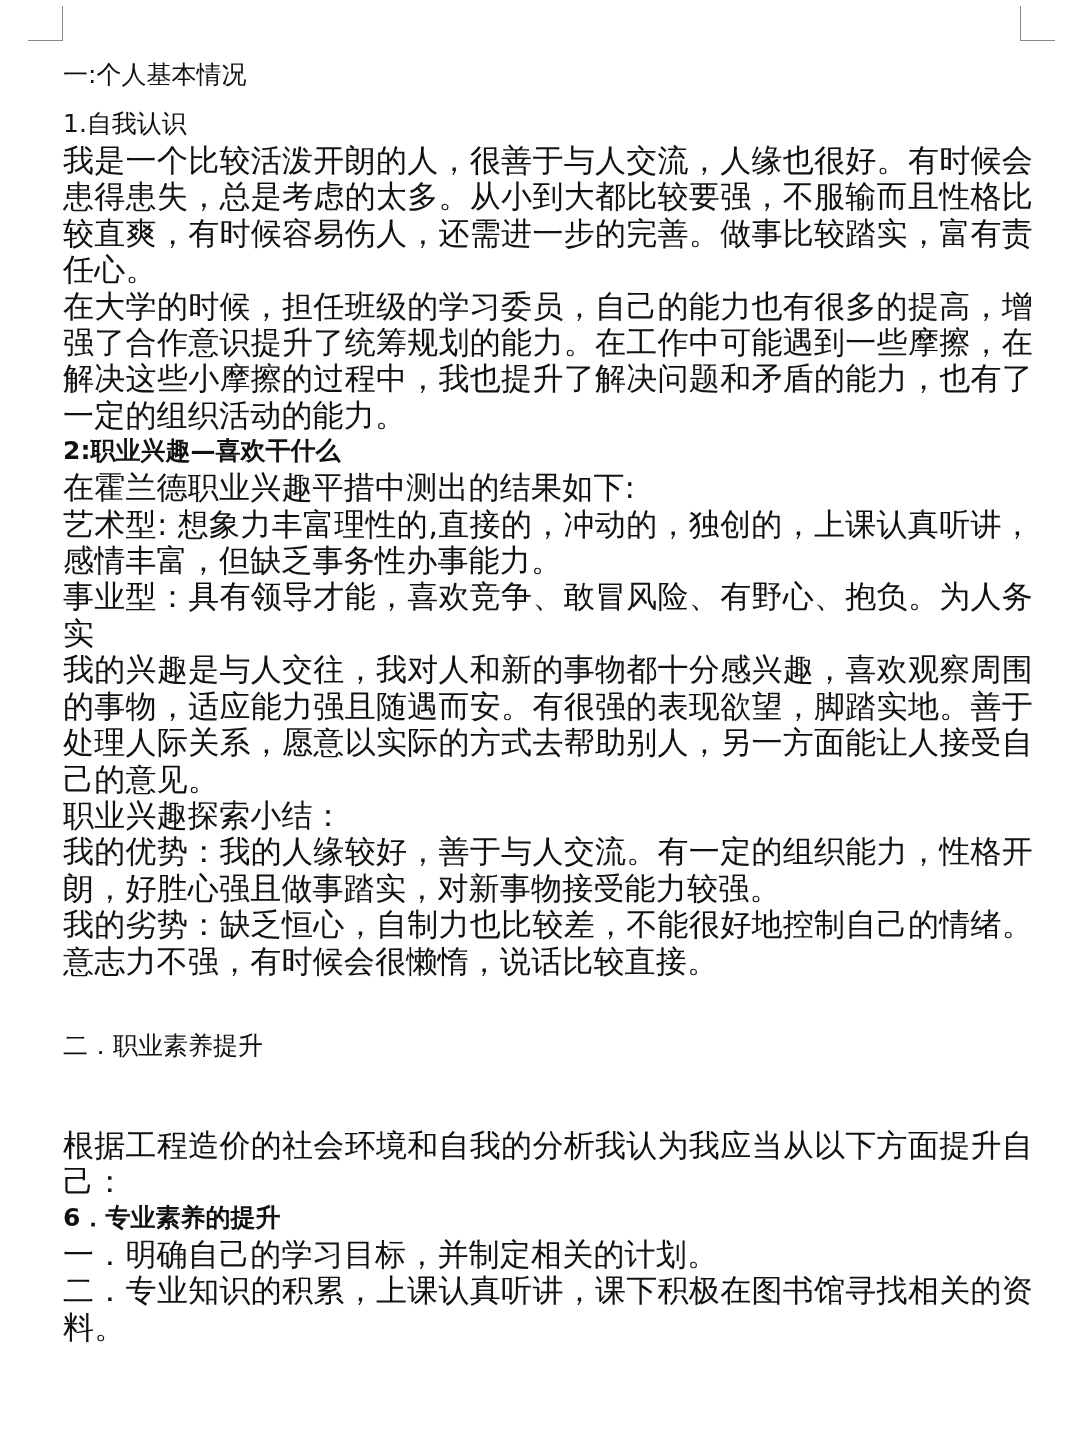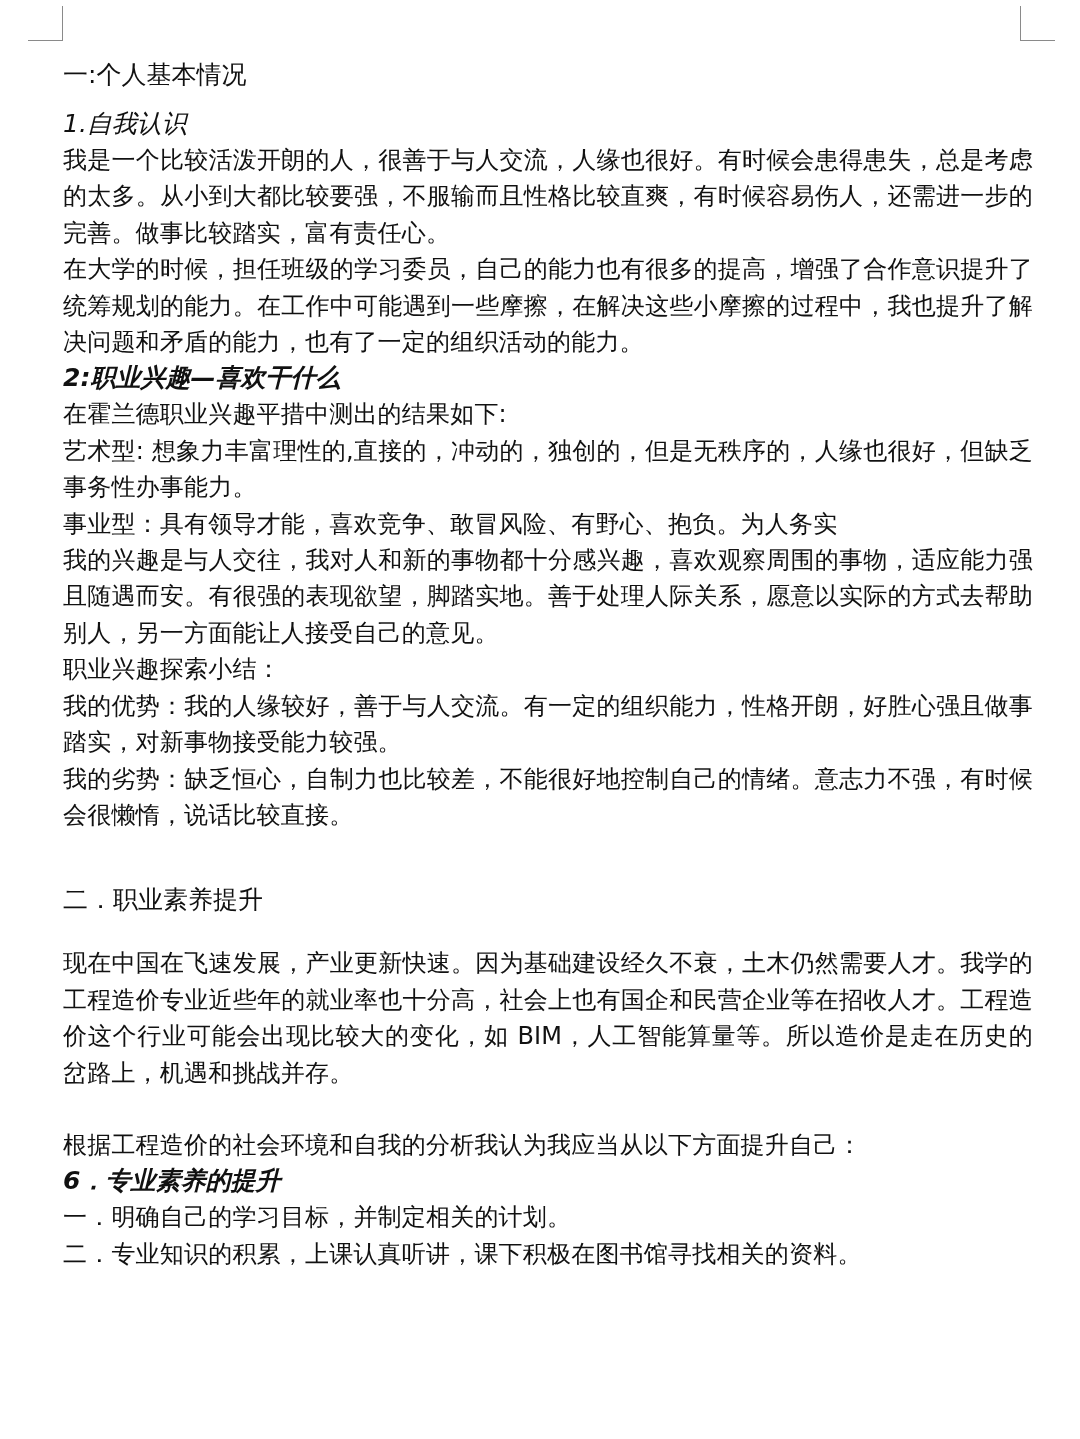--- a/index.html
+++ b/index.html
@@ -47,25 +47,24 @@
       line-height: 46px;
       margin: 0 0 8px 0;
       white-space: nowrap;
     }
     .h2 {
       font-size: 25px;
       font-weight: bold;
       line-height: 36px;
       margin: 0;
       white-space: nowrap;
-      font-style: italic;
     }
     .h2.light { font-weight: 500; }
     .p {
-      font-size: 24px;
+      font-size: 31px;
       line-height: 36.4px;
       margin: 0;
       letter-spacing: 0.2px;
       text-align: justify;
     }
     .gap-big { height: 44px; }
     .gap-h1-after { height: 14px; }
     .gap-para { height: 36px; }
     .h1.sec2 { margin-top: 0; }
   </style>
@@ -78,34 +77,33 @@
 <div class="page">
 
   <div class="h1">一:个人基本情况</div>
 
   <div class="h2 light">1.自我认识</div>
   <p class="p">我是一个比较活泼开朗的人，很善于与人交流，人缘也很好。有时候会患得患失，总是考虑的太多。从小到大都比较要强，不服输而且性格比较直爽，有时候容易伤人，还需进一步的完善。做事比较踏实，富有责任心。</p>
   <p class="p">在大学的时候，担任班级的学习委员，自己的能力也有很多的提高，增强了合作意识提升了统筹规划的能力。在工作中可能遇到一些摩擦，在解决这些小摩擦的过程中，我也提升了解决问题和矛盾的能力，也有了一定的组织活动的能力。</p>
 
   <div class="h2">2:职业兴趣—喜欢干什么</div>
   <p class="p">在霍兰德职业兴趣平措中测出的结果如下:</p>
-  <p class="p">艺术型: 想象力丰富理性的,直接的，冲动的，独创的，但是无秩序的，人缘也很好，但缺乏事务性办事能力。</p>
+  <p class="p">艺术型: 想象力丰富理性的,直接的，冲动的，独创的，上课认真听讲，感情丰富，但缺乏事务性办事能力。</p>
   <p class="p">事业型：具有领导才能，喜欢竞争、敢冒风险、有野心、抱负。为人务实</p>
   <p class="p">我的兴趣是与人交往，我对人和新的事物都十分感兴趣，喜欢观察周围的事物，适应能力强且随遇而安。有很强的表现欲望，脚踏实地。善于处理人际关系，愿意以实际的方式去帮助别人，另一方面能让人接受自己的意见。</p>
   <p class="p">职业兴趣探索小结：</p>
 
   <p class="p">我的优势：我的人缘较好，善于与人交流。有一定的组织能力，性格开朗，好胜心强且做事踏实，对新事物接受能力较强。</p>
   <p class="p">我的劣势：缺乏恒心，自制力也比较差，不能很好地控制自己的情绪。意志力不强，有时候会很懒惰，说话比较直接。</p>
 
   <div class="gap-big"></div>
 
   <div class="h1 sec2">二．职业素养提升</div>
   <div class="gap-h1-after"></div>
 
-  <p class="p">现在中国在飞速发展，产业更新快速。因为基础建设经久不衰，土木仍然需要人才。我学的工程造价专业近些年的就业率也十分高，社会上也有国企和民营企业等在招收人才。工程造价这个行业可能会出现比较大的变化，如 BIM，人工智能算量等。所以造价是走在历史的岔路上，机遇和挑战并存。</p>
 
   <div class="gap-para"></div>
 
   <p class="p">根据工程造价的社会环境和自我的分析我认为我应当从以下方面提升自己：</p>
   <div class="h2">6．专业素养的提升</div>
   <p class="p">一．明确自己的学习目标，并制定相关的计划。</p>
   <p class="p">二．专业知识的积累，上课认真听讲，课下积极在图书馆寻找相关的资料。</p>
 
 </div>
 

